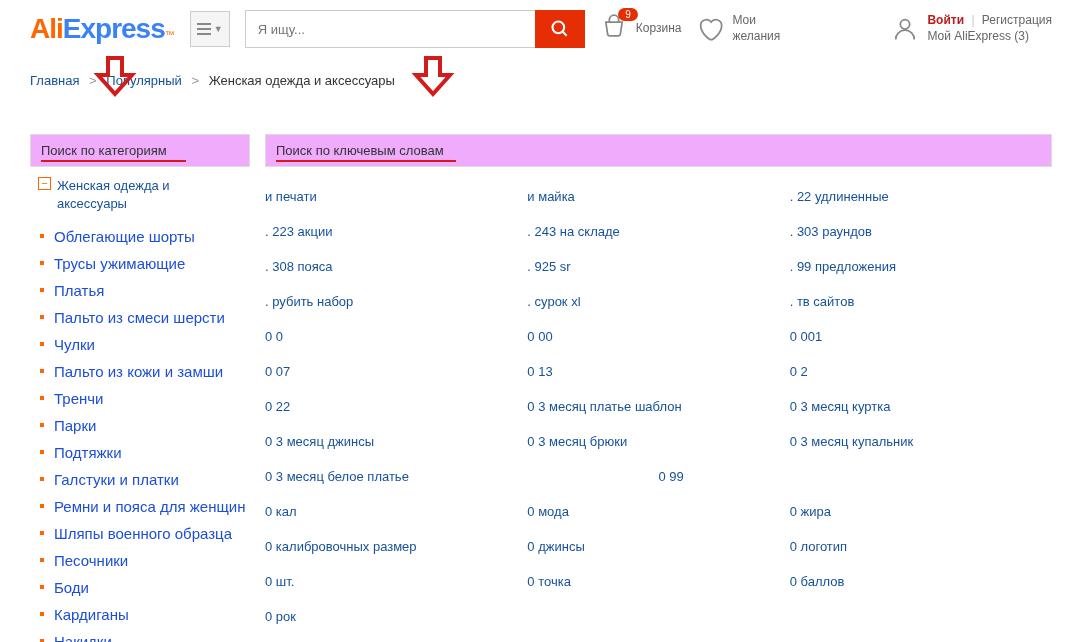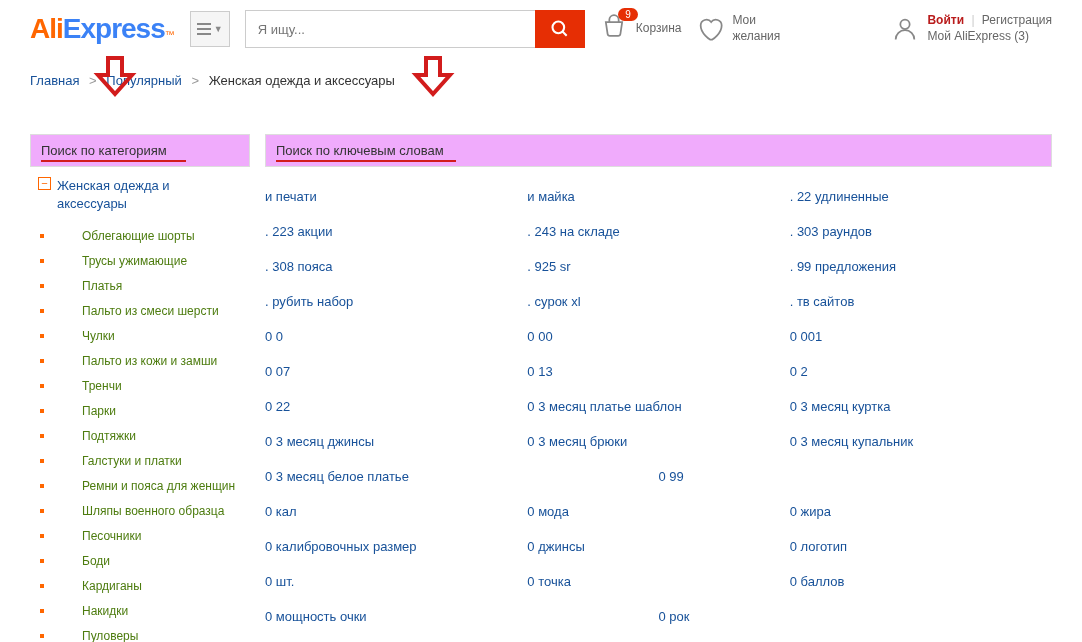--- a/index.html
+++ b/index.html
@@ -44,21 +44,21 @@
     .section-header { background: #f0abfc; border: 1px solid #ddd; padding: 8px 10px; font-size: 13px; color: #333; position: relative; margin-top: 26px; }
     .underline-red { position: absolute; bottom: 4px; left: 10px; height: 2px; background: #d21c1c; }
     
     .cat-root { display: flex; align-items: flex-start; gap: 6px; padding: 10px 8px; }
     .cat-toggle { width: 13px; height: 13px; border: 1px solid #f60; display: flex; align-items: center; justify-content: center; color: #f60; font-size: 11px; line-height: 1; flex-shrink: 0; }
     .cat-root-text { color: #175199; font-size: 13px; line-height: 1.4; }
     
     .cat-list { list-style: none; padding-left: 10px; }
     .cat-list li { padding: 5px 0 5px 14px; position: relative; }
     .cat-list li::before { content: ""; position: absolute; left: 0; top: 11px; width: 4px; height: 4px; background: #f60; }
-    .cat-list a { color: #4d7c0f; text-decoration: none; font-size: 12px; margin-left: 28px; }
+    .cat-list a { color: #1d4ed8; text-decoration: none; font-size: 15px; }
     
     .main { flex: 1; }
     .kw-grid { padding: 12px 0; }
     .kw-row { display: flex; padding: 10px 0; }
     .kw-cell { flex: 1; padding-right: 10px; }
     .kw-cell a { color: #175199; text-decoration: none; font-size: 13px; }
     
     .rel-wrap { position: relative; }
   </style>
 </head>
@@ -240,21 +240,20 @@
           <div class="kw-cell"><a href="#">0 калибровочных размер</a></div>
           <div class="kw-cell"><a href="#">0 джинсы</a></div>
           <div class="kw-cell"><a href="#">0 логотип</a></div>
         </div>
         <div class="kw-row">
           <div class="kw-cell"><a href="#">0 шт.</a></div>
           <div class="kw-cell"><a href="#">0 точка</a></div>
           <div class="kw-cell"><a href="#">0 баллов</a></div>
         </div>
         <div class="kw-row">
-          <div class="kw-cell"><a href="#">0 мощность очки</a></div>
           <div class="kw-cell"><a href="#">0 рок</a></div>
         </div>
         <div class="kw-row">
           <div class="kw-cell"><a href="#">0 s</a></div>
           <div class="kw-cell"><a href="#">0 размер</a></div>
           <div class="kw-cell"><a href="#">0 т</a></div>
         </div>
       </div>
   </div>
 </div>

